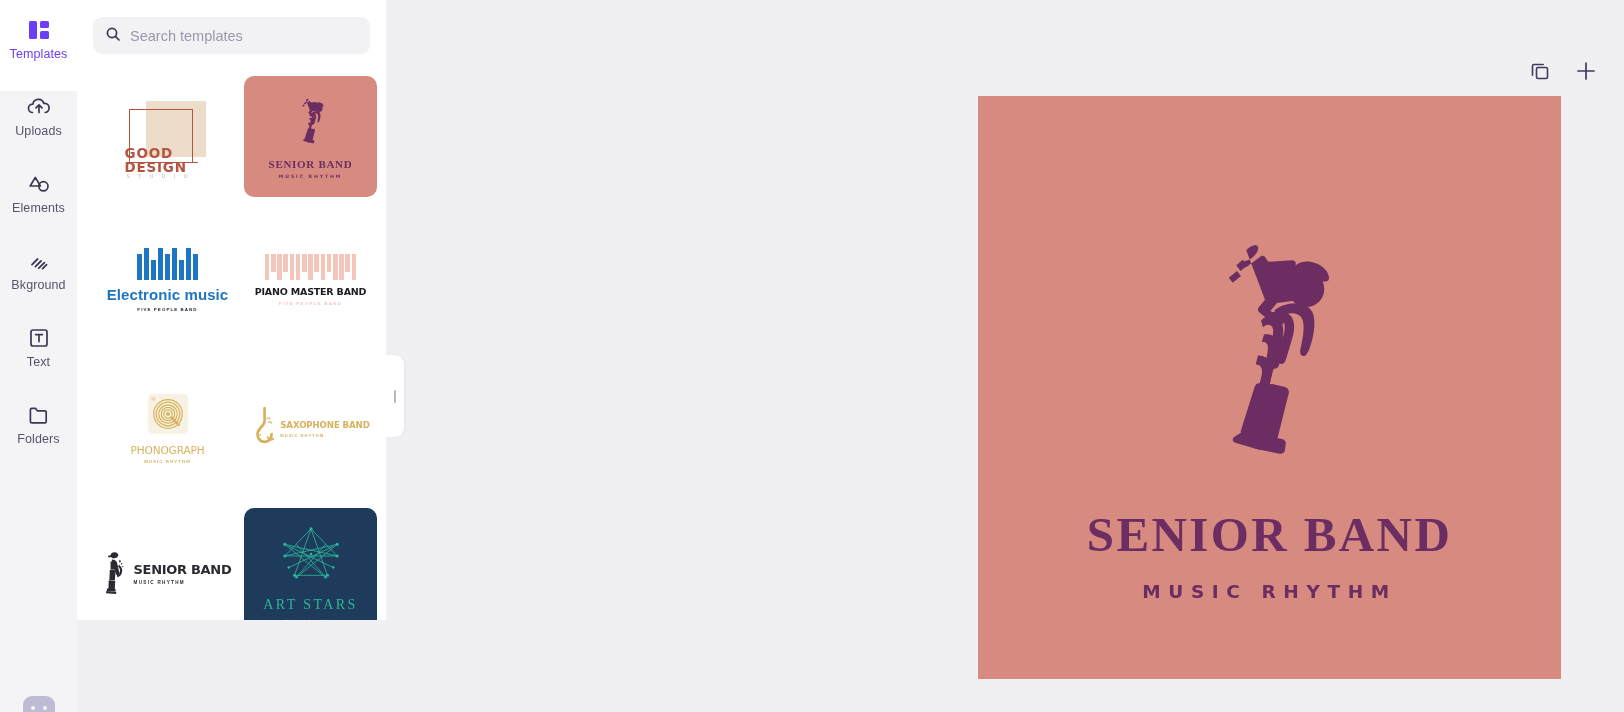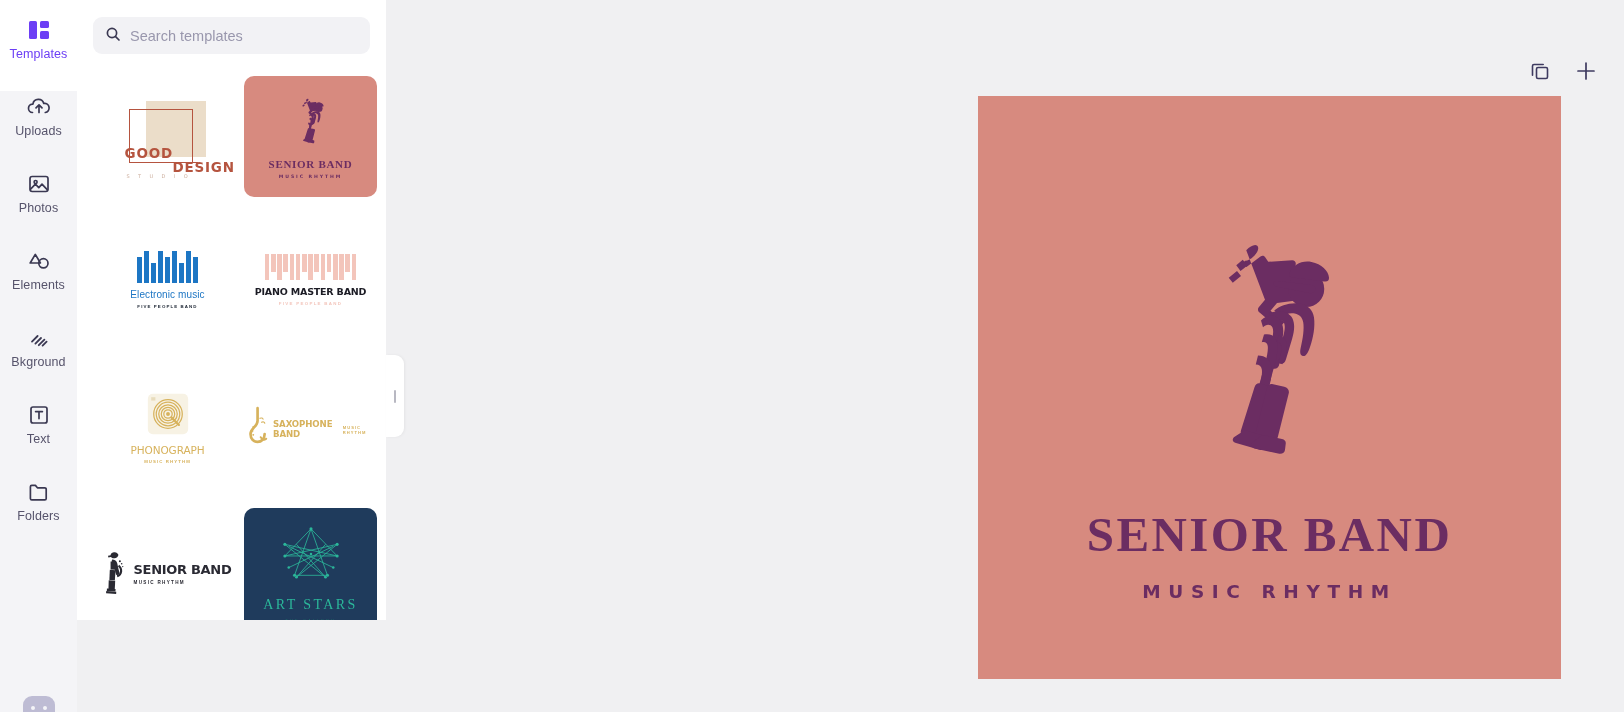--- a/index.html
+++ b/index.html
@@ -81,21 +81,21 @@
 
   
   .gd { position:relative; width:96px; height:80px; }
   .gd-fill { position:absolute; left:26px; top:4px; width:60px; height:56px; background:#EBDDC9; }
   .gd-line { position:absolute; left:9px; top:12px; width:64px; height:54px; border:1.6px solid #B5543F; }
   .gd-line2 { position:absolute; left:48px; top:65px; width:30px; height:1.6px; background:#B5543F; }
   .gd-t1, .gd-t2 {
     position:absolute; left:5px; font-family:"DejaVu Sans", sans-serif;
     font-weight:700; font-size:13.5px; color:#B5543F; letter-spacing:.8px;
   }
-  .gd-t1 { top:48px; } .gd-t2 { top:62px;margin-left:48px; }
+  .gd-t1 { top:48px; } .gd-t2 { top:62px; }
   .gd-t3 {
     position:absolute; left:7px; top:76px; font-size:5px; color:#CDAF9E;
     letter-spacing:3.4px; font-family:"DejaVu Sans", sans-serif;
   }
 
   
   .sb { display:flex; flex-direction:column; align-items:center; }
   .sb .fig { margin-bottom:6px; }
   .sb .t1 {
     font-family:"Liberation Serif", serif; font-weight:700; font-size:11px;
@@ -103,38 +103,38 @@
   }
   .sb .t2 {
     font-family:"DejaVu Sans", sans-serif; font-weight:700; font-size:4.6px;
     color:#6B2D62; letter-spacing:1.9px; margin-top:4px;
   }
 
   
   .em { display:flex; flex-direction:column; align-items:center; }
   .em .keys { display:flex; align-items:flex-end; gap:2px; height:32px; margin-bottom:6px; }
   .em .keys i { display:block; width:5px; background:#1D76C4; }
-  .em .t1 { font-size:10px; color:#1D76C4; font-weight:400; letter-spacing:.1px; }
+  .em .t1 { font-size:15px; color:#1D76C4; font-weight:700; letter-spacing:.1px; }
   .em .t2 { font-size:4.4px; color:#17202E; font-weight:700; letter-spacing:1.1px; margin-top:4px; }
 
   
   .pm { display:flex; flex-direction:column; align-items:center; }
   .pm .keys { display:flex; align-items:flex-start; gap:1.6px; height:26px; margin-bottom:6px; }
   .pm .keys i { display:block; width:4.6px; background:#F3C5BB; }
   .pm .t1 { font-family:"DejaVu Sans", sans-serif; font-weight:700; font-size:9.5px; color:#1B1B24; letter-spacing:-.2px; }
   .pm .t2 { font-size:4.4px; color:#F3C5BB; font-weight:700; letter-spacing:1.3px; margin-top:4px; }
 
   
   .ph { display:flex; flex-direction:column; align-items:center; }
   .ph .t1 { font-family:"DejaVu Sans", sans-serif; font-weight:400; font-size:10.5px; color:#D7B25C; letter-spacing:-.1px; margin-top:5px; }
   .ph .t2 { font-size:4.3px; color:#D7B25C; font-weight:700; letter-spacing:1.1px; margin-top:3px; }
 
   
   .sx { display:flex; align-items:center; gap:5px; }
-  .sx .txt { display:flex; flex-direction:row;align-items:center; }
+  .sx .txt { display:flex; flex-direction:column; }
   .sx .t1 { font-family:"DejaVu Sans", sans-serif; font-weight:700; font-size:8.6px; color:#D7B25C; letter-spacing:-.1px; }
   .sx .t2 { font-size:4.1px; color:#D7B25C; font-weight:700; letter-spacing:1px; margin-top:3px; }
 
   
   .sd { display:flex; align-items:center; gap:4px; }
   .sd .txt { display:flex; flex-direction:column; }
   .sd .t1 { font-family:"DejaVu Sans", sans-serif; font-weight:700; font-size:13px; color:#2A2A33; letter-spacing:-.3px; }
   .sd .t2 { font-size:4.6px; color:#2A2A33; font-weight:700; letter-spacing:1.3px; margin-top:3px; }
 
   
@@ -197,30 +197,20 @@
     <div class="rail-item">
       <span class="ic">
         <svg viewBox="0 0 26 26" width="26" height="26" fill="none" stroke="#3A3852" stroke-width="1.7" stroke-linecap="round" stroke-linejoin="round">
           <path d="M6.5 18.5a4.2 4.2 0 0 1 .4-8.4 5.6 5.6 0 0 1 10.9-.6 3.9 3.9 0 0 1 1.5 9"></path>
           <path d="M13 18.5v-7M10 13.8l3-3 3 3"></path>
         </svg>
       </span>
       <span class="lbl">Uploads</span>
     </div>
 
-    <div class="rail-item">
-      <span class="ic">
-        <svg viewBox="0 0 26 26" width="26" height="26" fill="none" stroke="#3A3852" stroke-width="1.7" stroke-linejoin="round">
-          <rect x="4" y="5.5" width="18" height="15" rx="2.2"></rect>
-          <circle cx="9.6" cy="11" r="1.5"></circle>
-          <path d="M4.6 18.2l4.8-5 3.4 3.4 3.2-3.4 5.4 5.6" stroke-linecap="round"></path>
-        </svg>
-      </span>
-      <span class="lbl">Photos</span>
-    </div>
 
     <div class="rail-item">
       <span class="ic">
         <svg viewBox="0 0 26 26" width="26" height="26" fill="none" stroke="#3A3852" stroke-width="1.7" stroke-linejoin="round">
           <path d="M9.3 6.4 14.4 15H4.2z"></path>
           <circle cx="17.4" cy="15.3" r="4.6"></circle>
         </svg>
       </span>
       <span class="lbl">Elements</span>
     </div>

